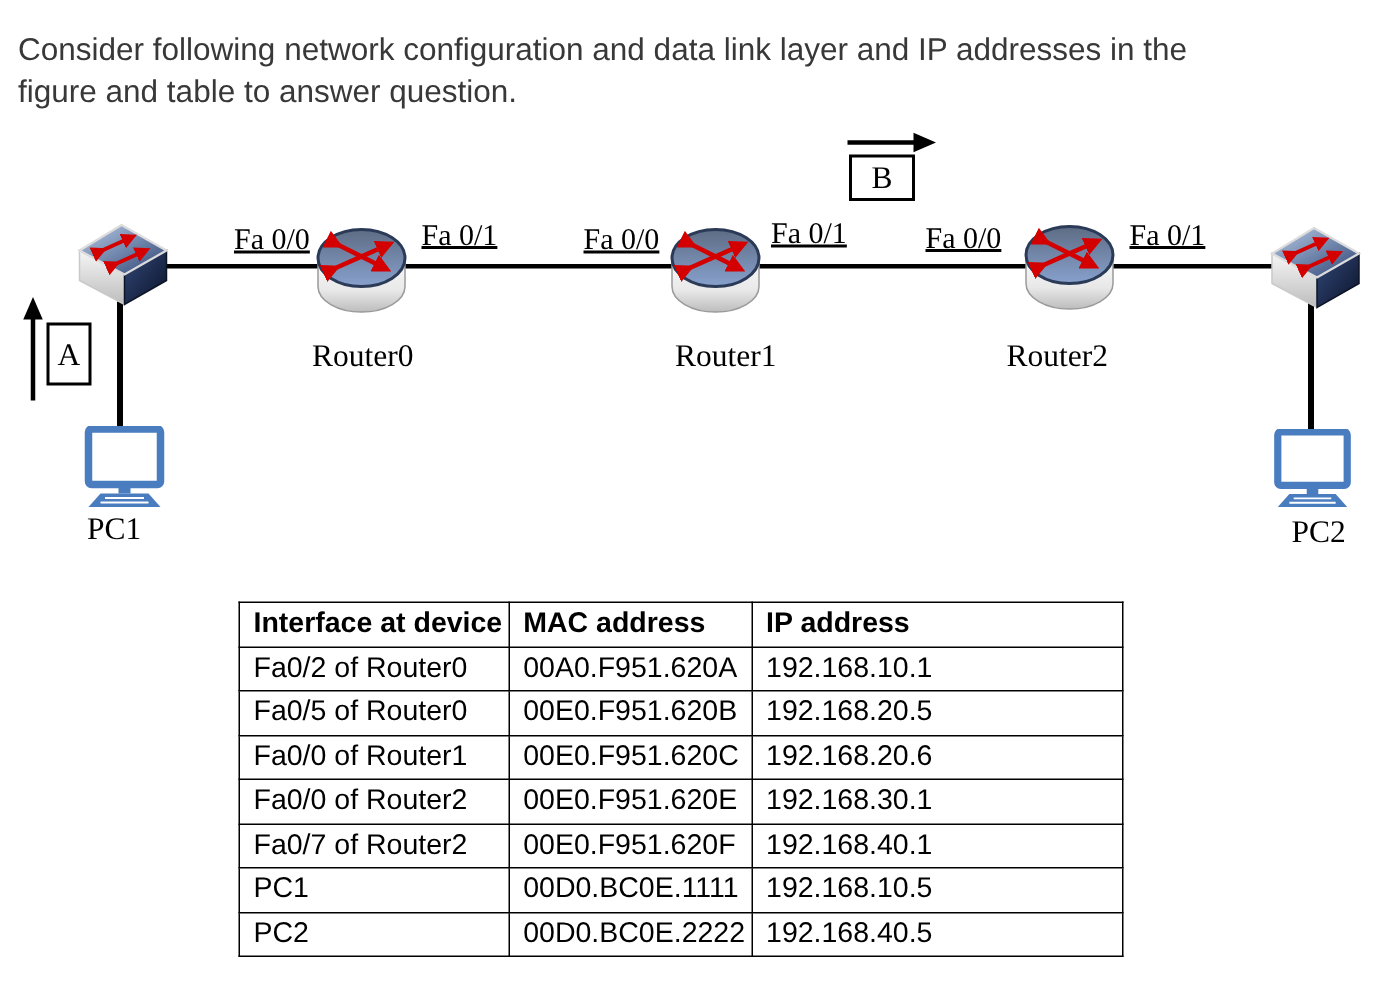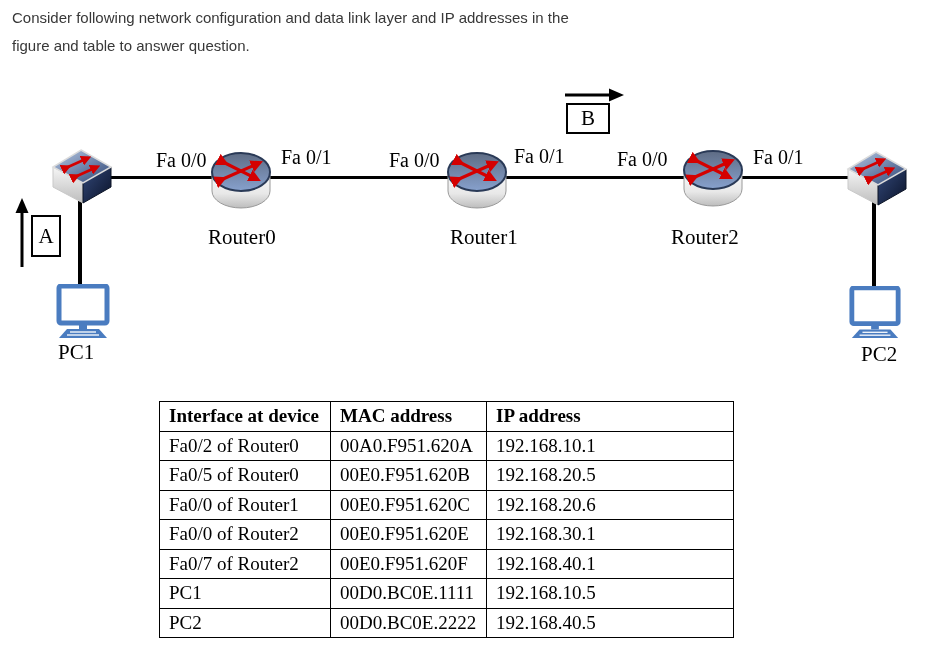--- a/index.html
+++ b/index.html
@@ -1,33 +1,33 @@
 <!DOCTYPE html>
 <html><head>
 <meta charset="utf-8">
 <style>
   html,body{margin:0;padding:0;background:#fff;}
   .page{position:relative;width:928px;height:665px;background:#fff;overflow:hidden;
         font-family:"Liberation Serif",serif;color:#000;}
-  .heading{position:absolute;left:12px;top:4px;width:910px;
-           font-family:"Liberation Sans",sans-serif;font-size:15px;line-height:28px;
+  .heading{position:absolute;left:12px;top:20px;width:910px;
+           font-family:"Liberation Sans",sans-serif;font-size:21px;line-height:28px;
            color:#383838;letter-spacing:0px;}
   .lbl{position:absolute;font-family:"Liberation Serif",serif;white-space:nowrap;}
-  .port{font-size:20px;}
+  .port{font-size:20px;text-decoration:underline;}
   .devname{font-size:21px;text-align:right;}
   .hline{position:absolute;background:#000;height:3.4px;}
   .vline{position:absolute;background:#000;width:3.6px;}
   .marker-box{position:absolute;border:2.6px solid #000;background:#fff;
               display:flex;align-items:center;justify-content:center;
               font-family:"Liberation Serif",serif;font-size:21px;}
   .icon{position:absolute;}
   table.addr{position:absolute;left:159px;top:401px;border-collapse:collapse;
              table-layout:fixed;background:#fff;}
   table.addr th,table.addr td{border:1.8px solid #000;height:28.5px;
-             padding:0 4px 0 9px;font-family:Liberation Serif, serif;
+             padding:0 4px 0 9px;font-family:Liberation Sans, sans-serif;
              font-size:19px;text-align:left;vertical-align:middle;white-space:nowrap;}
   table.addr th{font-weight:bold;}
   .c1{width:171px;} .c2{width:156px;} .c3{width:247px;}
 </style>
 </head>
 <body>
 
 <div class="page">
 
   <svg width="0" height="0" style="position:absolute">

